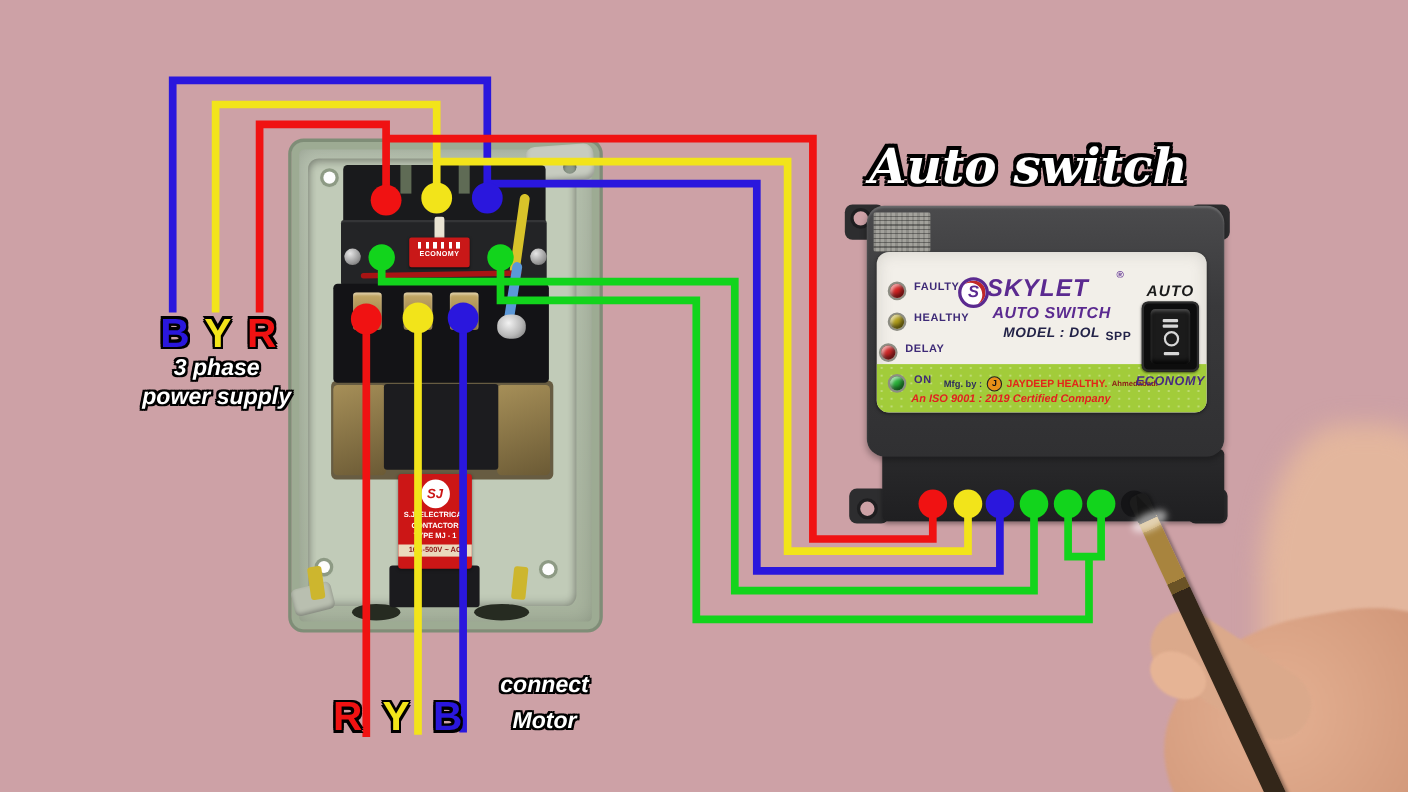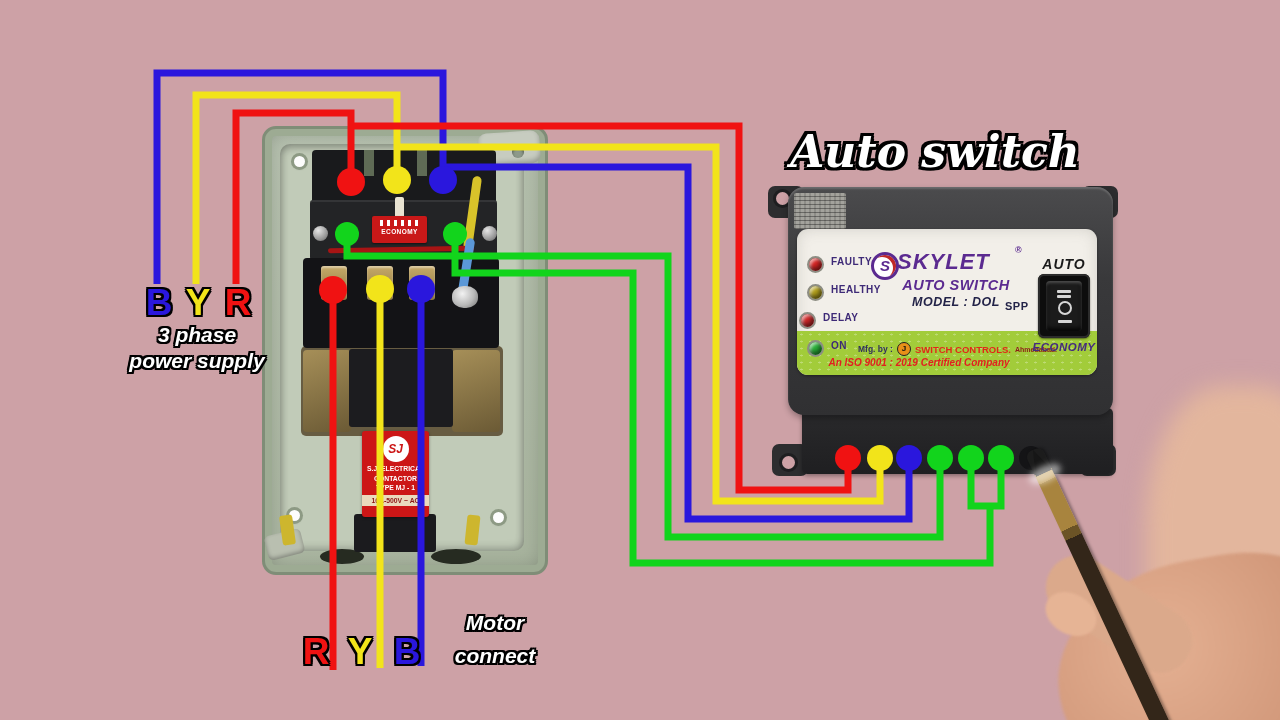--- a/index.html
+++ b/index.html
@@ -183,22 +183,22 @@
   <div class="abs big-letter ol2 z35" style="left: 221px; top: 282px; color: rgb(240, 18, 18);">R</div>
   <div class="abs ctr z35" style="left:118px;top:322px;width:158px;">
     <div class="cap ol2">3 phase</div>
     <div class="cap ol2">power supply</div>
   </div>
 
   <div class="abs big-letter ol2 z35" style="left: 299px; top: 631px; color: rgb(240, 18, 18);">R</div>
   <div class="abs big-letter ol2 z35" style="left: 343px; top: 631px; color: rgb(242, 228, 26);">Y</div>
   <div class="abs big-letter ol2 z35" style="left: 390px; top: 631px; color: rgb(42, 23, 221);">B</div>
   <div class="abs ctr z35" style="left:420px;top:606px;width:150px;">
+    <div class="cap ol2" style="line-height:33px;">connect</div>
     <div class="cap ol2" style="line-height:33px;">Motor</div>
-    <div class="cap ol2" style="line-height:33px;">connect</div>
   </div>
 
   <div class="abs as-title ctr ol3 z5">Auto switch</div>
 
   <div class="abs ear z10" style="left:768px;top:186px;"></div>
   <div class="abs ear z10" style="left:1082px;top:186px;"></div>
   <div class="abs ear z10" style="left:772px;top:444px;"></div>
   <div class="abs ear z10" style="left:1080px;top:444px;"></div>
   <div class="abs ear-hole z12" style="left:773px;top:189px;"></div>
   <div class="abs ear-hole z12" style="left:1092px;top:189px;"></div>
@@ -232,21 +232,21 @@
     <div class="abs brand-logo">S</div>
     <div class="abs brand">SKYLET</div>
     <div class="abs brand-reg">®</div>
     <div class="abs product ctr">AUTO SWITCH</div>
     <div class="abs model ctr">MODEL : DOL</div>
     <div class="abs spp">SPP</div>
 
     <div class="abs mfg-row">
       <span class="mfg-prefix">Mfg. by :</span>
       <span class="mfg-logo">J</span>
-      <span class="mfg-co">SWITCH CONTROLS.</span>
+      <span class="mfg-co">JAYDEEP HEALTHY.</span>
       <span class="mfg-city">Ahmedabad.</span>
     </div>
     <div class="abs iso ctr">An ISO 9001 : 2019 Certified Company</div>
 
     <div class="abs auto-txt ctr">AUTO</div>
     <div class="abs rocker-out">
       <div class="rocker-in">
         <div class="rk-bar" style="top:9px;"></div>
         <div class="rk-bar" style="top:14px;"></div>
         <div class="rk-circle"></div>

